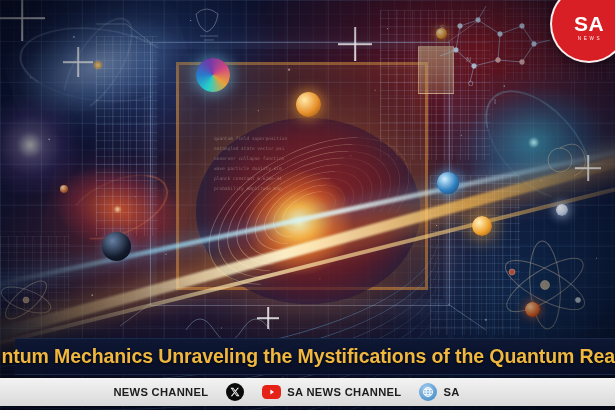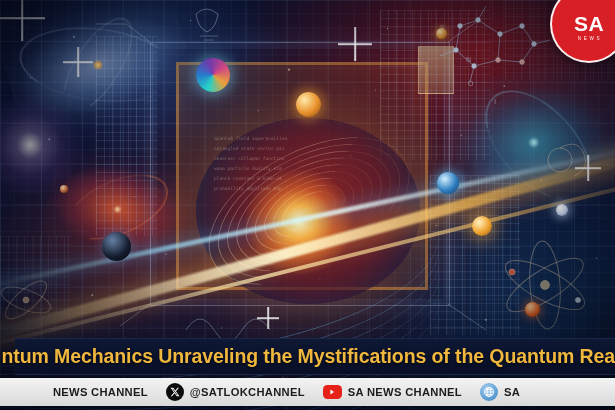--- a/index.html
+++ b/index.html
@@ -462,21 +462,20 @@
       <div class="soc-item">
         <span class="soc-label">NEWS CHANNEL</span>
       </div>
 
       <div class="soc-item">
         <span class="ic ic-x">
           <svg viewBox="0 0 24 24" fill="#fff">
               <path d="M18.2 2h3.3l-7.2 8.3L22.8 22h-6.6l-5.2-6.8L5.1 22H1.8l7.7-8.8L1.2 2h6.8l4.7 6.2L18.2 2zm-1.2 18h1.8L7.1 3.9H5.2L17 20z"></path>
             </svg>
         </span>
-        <span class="soc-label">@SATLOKCHANNEL</span>
       </div>
 
       <div class="soc-item">
         <span class="ic ic-yt">
           <svg viewBox="0 0 12 12" fill="#fff">
               <path d="M3.6 2.2 9 6l-5.4 3.8z"></path>
             </svg>
         </span>
         <span class="soc-label">SA NEWS CHANNEL</span>
       </div>

